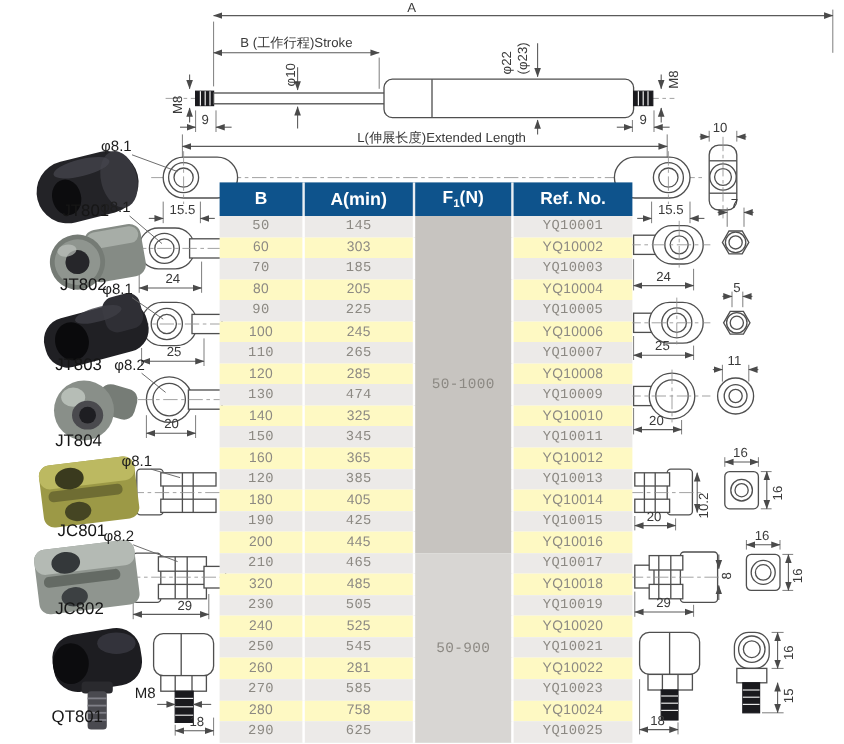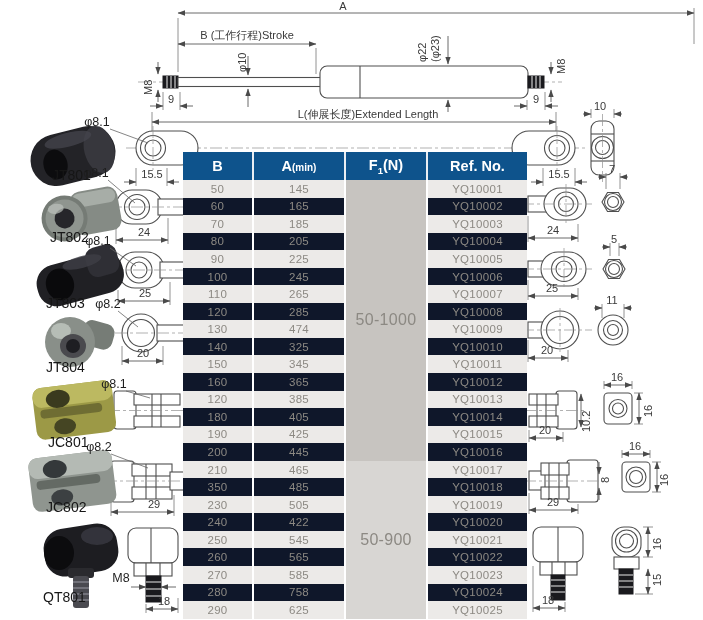--- a/index.html
+++ b/index.html
@@ -16,28 +16,28 @@
   .cl{stroke:#909090;stroke-width:0.7;fill:none;stroke-dasharray:12 3 3 3;}
   text.d{font:11px "Liberation Sans",sans-serif;fill:#3a3a3a;}
   text.d2{font:12.5px "Liberation Sans",sans-serif;fill:#1f1f1f;}
   text.plbl{font:14px "Liberation Sans",sans-serif;fill:#161616;}
   
   #spec-table{position:absolute;left:183px;top:152px;width:344px;}
   #spec-table table{border-collapse:collapse;table-layout:fixed;width:344px;}
   #spec-table th{background:#0e538c;color:#fff;height:28px;font-size:14.5px;
       font-weight:bold;border-left:2px solid #e9eef3;padding:0;text-align:center;}
   #spec-table th:first-child{border-left:none;}
-  #spec-table th .small{font-size:10px;font-weight:bold;}
+  #spec-table th .small{font-size:15px;font-weight:bold;}
   #spec-table th sub{font-size:9.5px;}
   #spec-table td{height:17.56px;padding:0;text-align:center;font-size:11.5px;
       color:#8c8983;border-left:2px solid #fff;letter-spacing:.3px;}
   #spec-table td:first-child{border-left:none;}
-  #spec-table tr.odd td{background:#eceae8;}
-  #spec-table tr.even td{background:#0f172a;}
-  #spec-table tbody td.fcell{background:#c7c4c0;font-size:16px;}
+  #spec-table tr.odd td{background:#eceae8;font-family:Liberation Mono, monospace;}
+  #spec-table tr.even td{background:#fef9c3;}
+  #spec-table tbody td.fcell{background:#c7c4c0;font-size:12px;}
   #spec-table tbody td.fcell.g1{background:#d8d6d3;}
 </style>
 </head>
 <body>
 
 <div class="page">
 
 <svg class="art" width="703" height="620" viewBox="0 0 703 620">
   <defs>
     <marker id="ar" viewBox="0 0 10 10" refX="9" refY="5" markerWidth="9" markerHeight="9" orient="auto-start-reverse">
@@ -476,21 +476,21 @@
     </thead>
     <tbody>
           <tr class="odd">
             <td>50</td>
             <td>145</td>
             <td class="fcell g0" rowspan="16">50-1000</td>
             <td>YQ10001</td>
           </tr>
           <tr class="even">
             <td>60</td>
-            <td>165</td>
+            <td>303</td>
             <td>YQ10002</td>
           </tr>
           <tr class="odd">
             <td>70</td>
             <td>185</td>
             <td>YQ10003</td>
           </tr>
           <tr class="even">
             <td>80</td>
             <td>205</td>
@@ -556,42 +556,42 @@
             <td>445</td>
             <td>YQ10016</td>
           </tr>
           <tr class="odd">
             <td>210</td>
             <td>465</td>
             <td class="fcell g1" rowspan="9">50-900</td>
             <td>YQ10017</td>
           </tr>
           <tr class="even">
-            <td>350</td>
+            <td>320</td>
             <td>485</td>
             <td>YQ10018</td>
           </tr>
           <tr class="odd">
             <td>230</td>
             <td>505</td>
             <td>YQ10019</td>
           </tr>
           <tr class="even">
             <td>240</td>
-            <td>422</td>
+            <td>525</td>
             <td>YQ10020</td>
           </tr>
           <tr class="odd">
             <td>250</td>
             <td>545</td>
             <td>YQ10021</td>
           </tr>
           <tr class="even">
             <td>260</td>
-            <td>565</td>
+            <td>281</td>
             <td>YQ10022</td>
           </tr>
           <tr class="odd">
             <td>270</td>
             <td>585</td>
             <td>YQ10023</td>
           </tr>
           <tr class="even">
             <td>280</td>
             <td>758</td>

